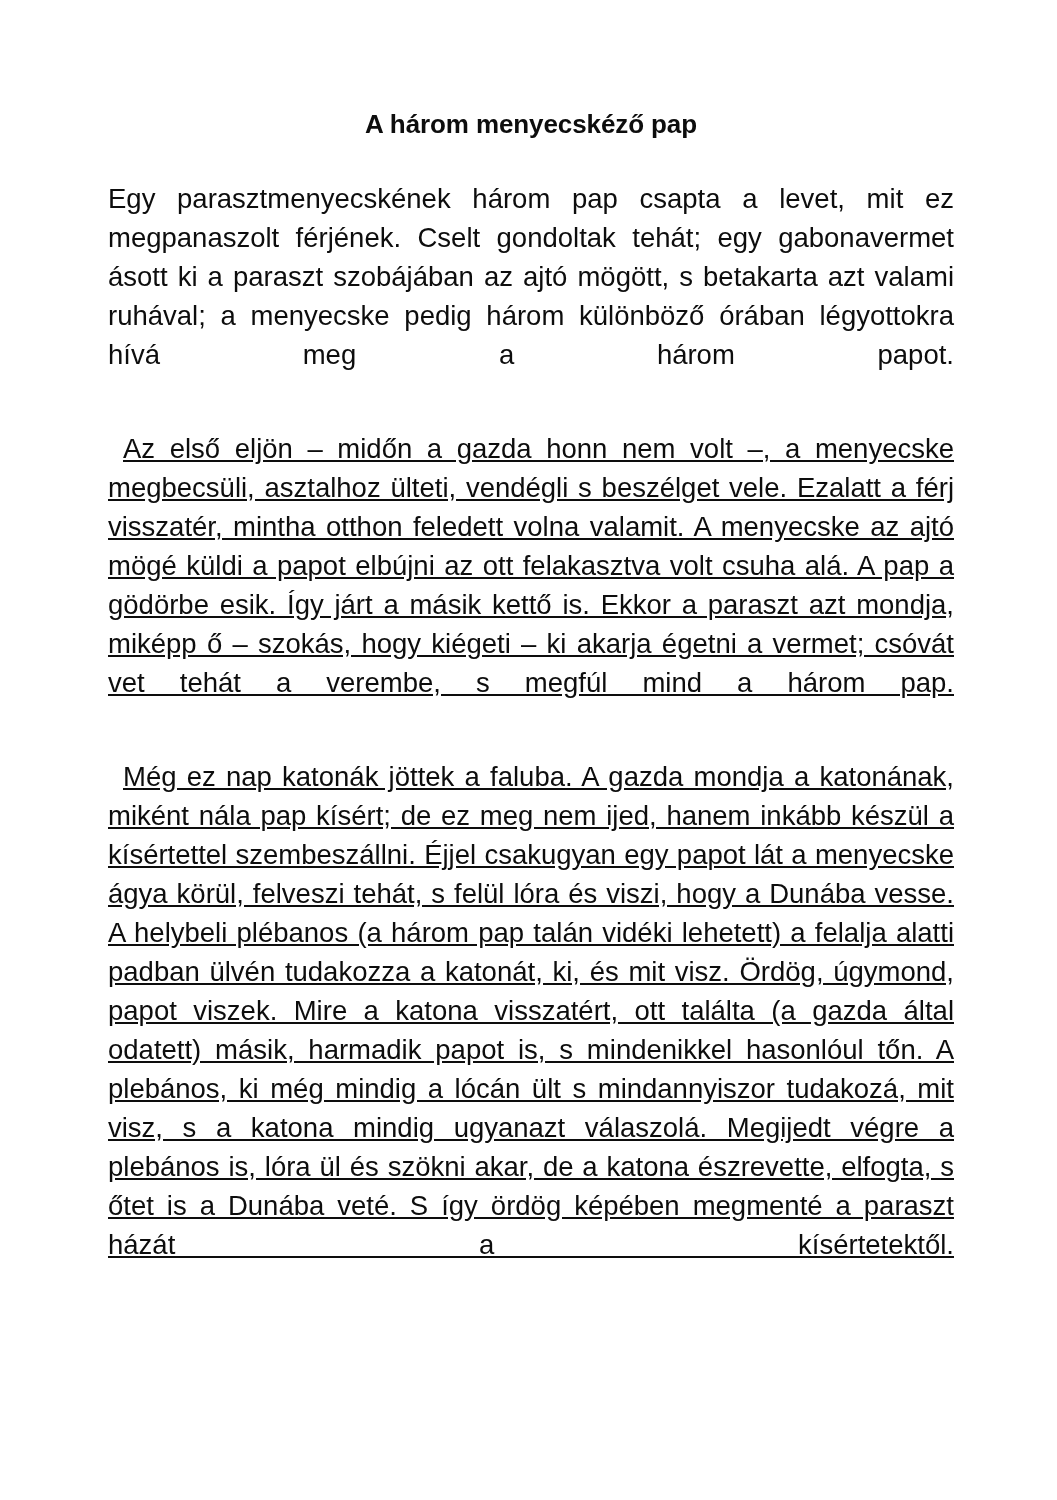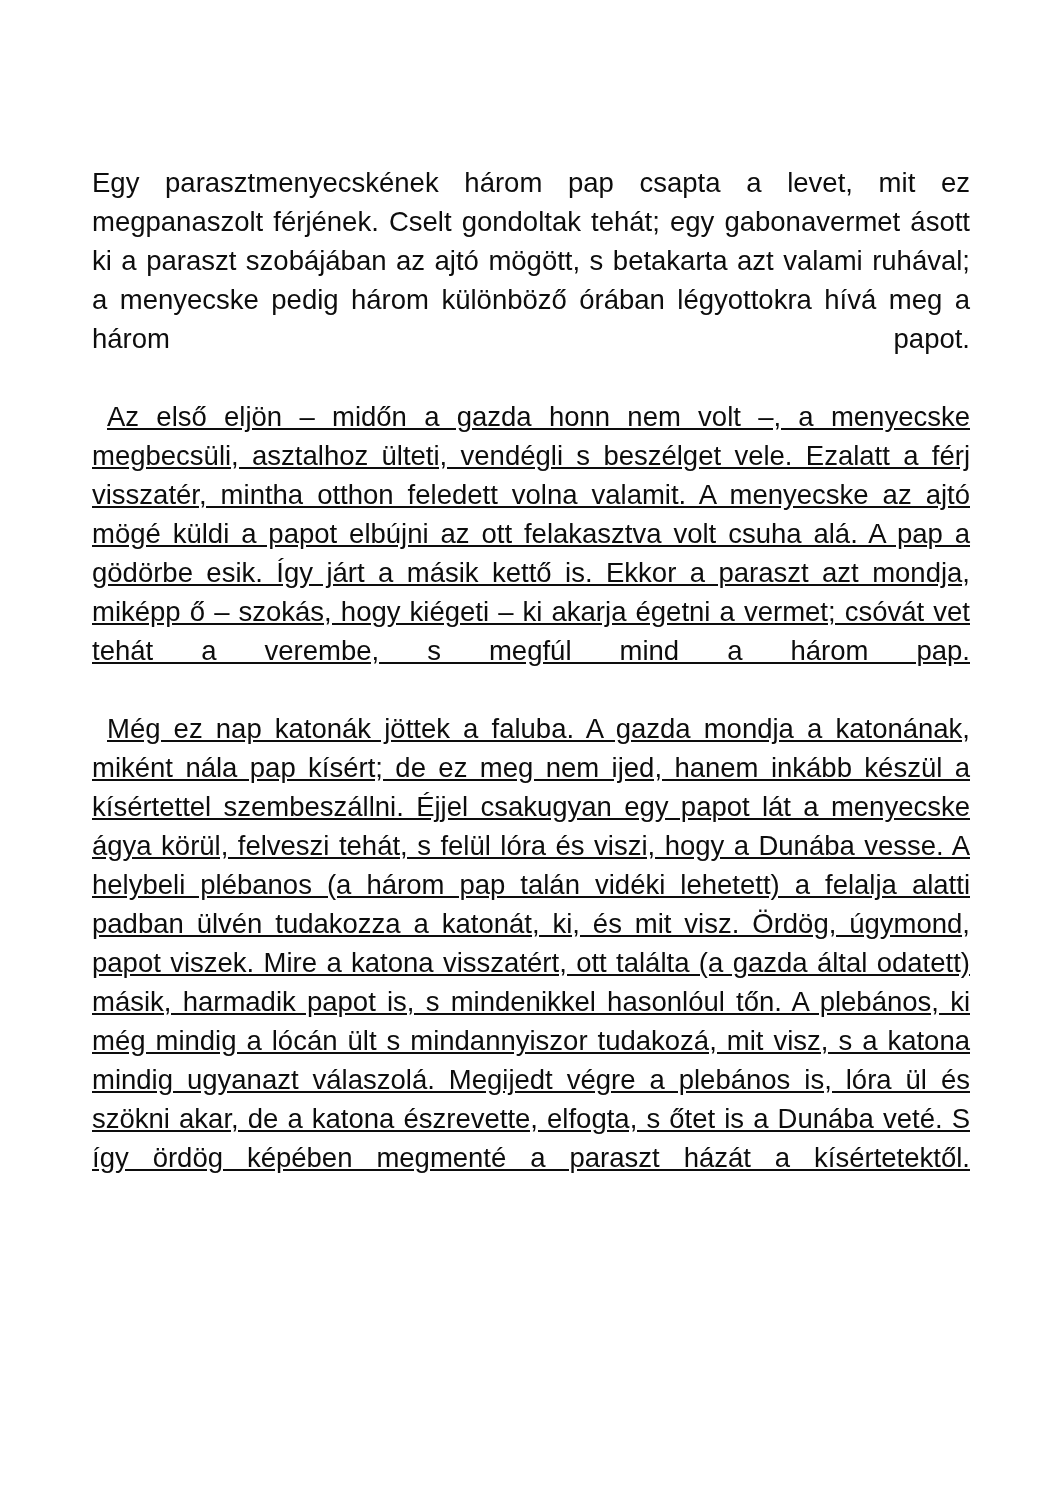--- a/index.html
+++ b/index.html
@@ -38,40 +38,41 @@
     width: 878px;
     font-size: 27.5px;
     line-height: 39px;
     text-align: justify;
     text-justify: inter-word;
     color: #0d0d0d;
     -webkit-hyphens: none;
     hyphens: none;
   }
   .body-text p {
-    margin: 0;
+    margin: 16px;
     padding: 0;
     text-align: justify;
   }
   .body-text p.indented {
     text-indent: 15px;
     text-decoration: underline;
   }
   
   .body-text p::after {
     content: "";
     display: inline-block;
     width: 100%;
   }
 </style>
 </head>
 <body>
 
 <div class="page">
 
+  <h1 class="doc-title">A három menyecskéző pap</h1>
 
   <div class="body-text">
     <p>Egy parasztmenyecskének három pap csapta a levet, mit ez megpanaszolt férjének. Cselt gondoltak tehát; egy gabonavermet ásott ki a paraszt szobájában az ajtó mögött, s betakarta azt valami ruhával; a menyecske pedig három különböző órában légyottokra hívá meg a három papot.</p>
     <p class="indented">Az első eljön – midőn a gazda honn nem volt –, a menyecske megbecsüli, asztalhoz ülteti, vendégli s beszélget vele. Ezalatt a férj visszatér, mintha otthon feledett volna valamit. A menyecske az ajtó mögé küldi a papot elbújni az ott felakasztva volt csuha alá. A pap a gödörbe esik. Így járt a másik kettő is. Ekkor a paraszt azt mondja, miképp ő – szokás, hogy kiégeti – ki akarja égetni a vermet; csóvát vet tehát a verembe, s megfúl mind a három pap.</p>
     <p class="indented">Még ez nap katonák jöttek a faluba. A gazda mondja a katonának, miként nála pap kísért; de ez meg nem ijed, hanem inkább készül a kísértettel szembeszállni. Éjjel csakugyan egy papot lát a menyecske ágya körül, felveszi tehát, s felül lóra és viszi, hogy a Dunába vesse. A helybeli plébanos (a három pap talán vidéki lehetett) a felalja alatti padban ülvén tudakozza a katonát, ki, és mit visz. Ördög, úgymond, papot viszek. Mire a katona visszatért, ott találta (a gazda által odatett) másik, harmadik papot is, s mindenikkel hasonlóul tőn. A plebános, ki még mindig a lócán ült s mindannyiszor tudakozá, mit visz, s a katona mindig ugyanazt válaszolá. Megijedt végre a plebános is, lóra ül és szökni akar, de a katona észrevette, elfogta, s őtet is a Dunába veté. S így ördög képében megmenté a paraszt házát a kísértetektől.</p>
   </div>
 
 </div>
 
 </body></html>

